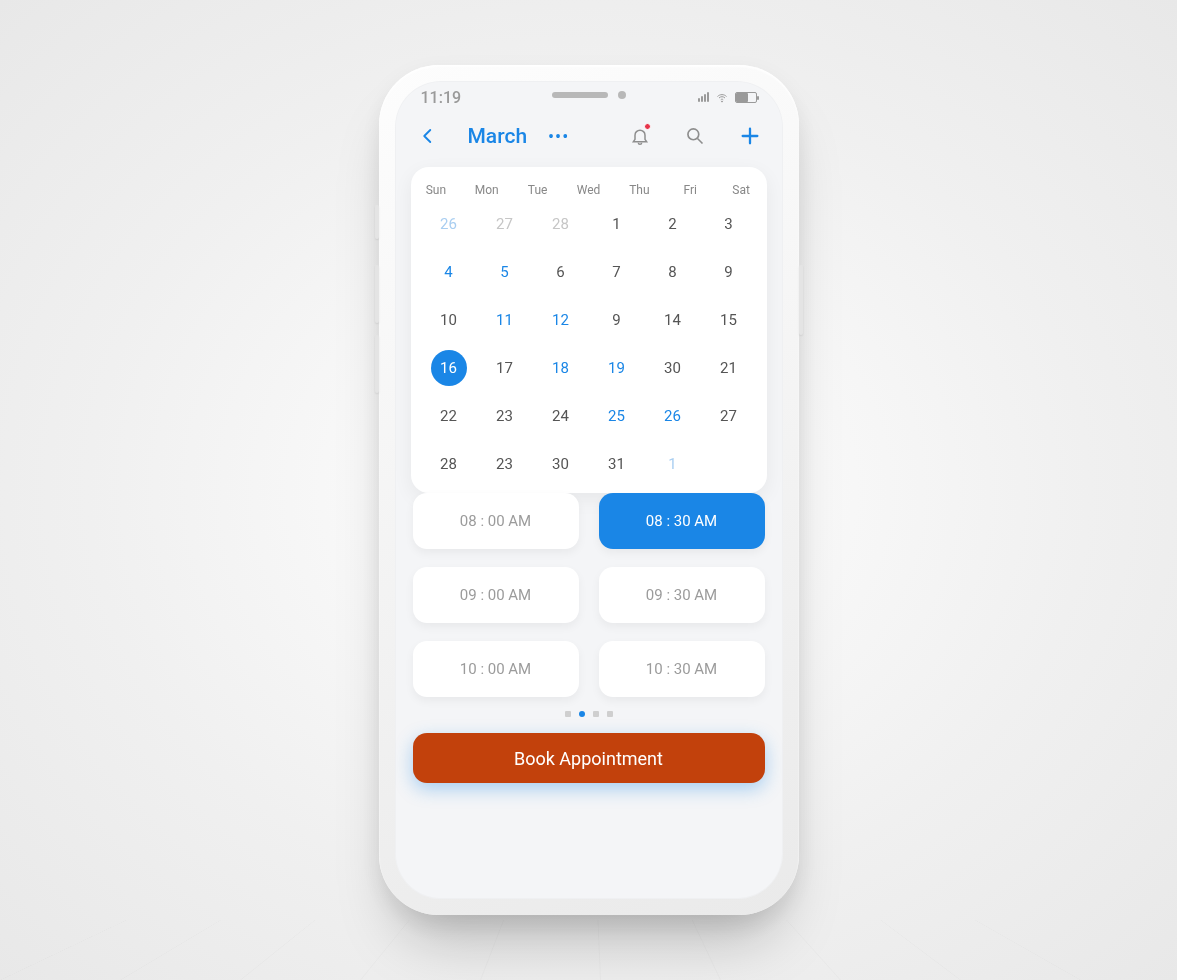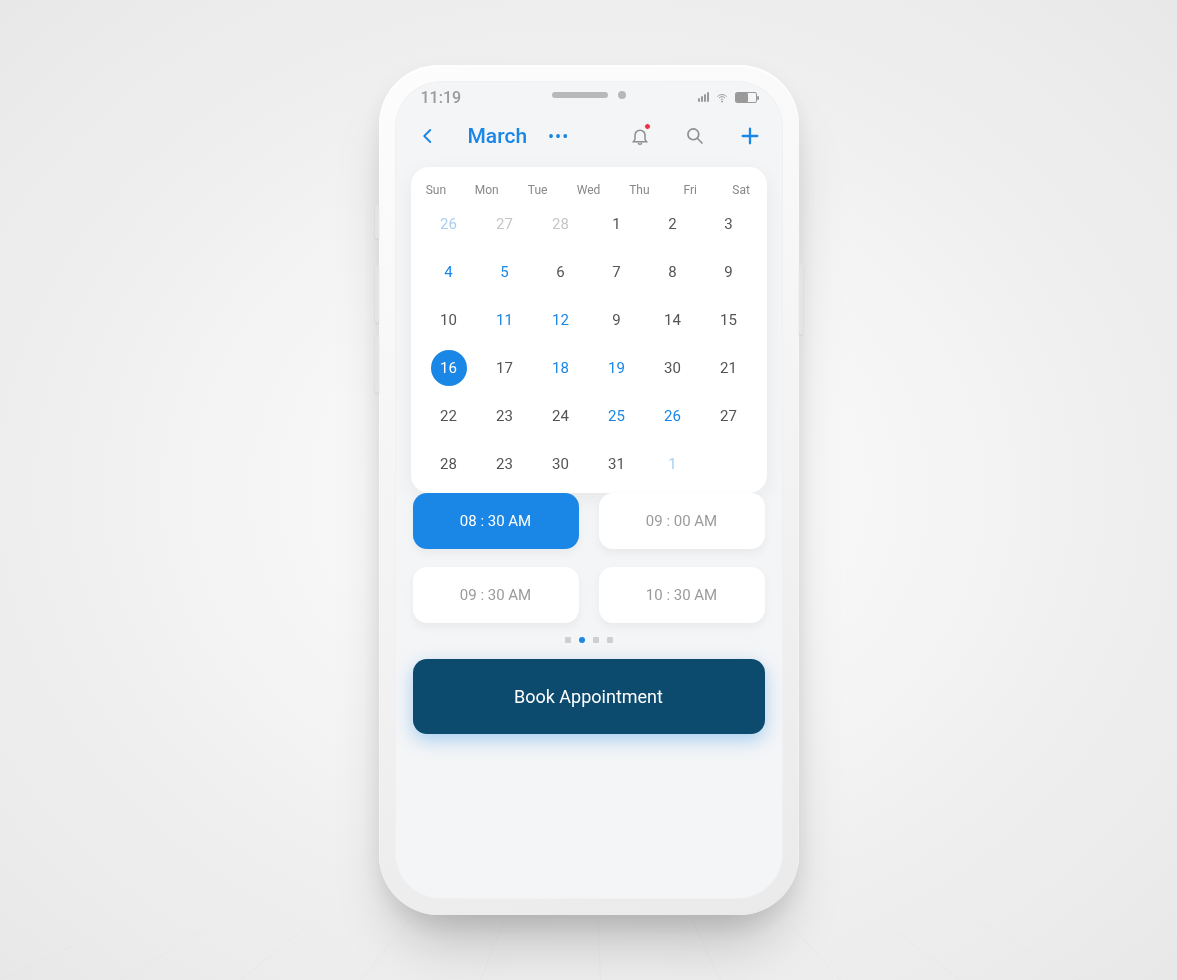--- a/index.html
+++ b/index.html
@@ -84,21 +84,21 @@
   height:56px;border-radius:14px;background:#fff;display:flex;align-items:center;justify-content:center;
   color:#9b9b9b;font-size:15px;box-shadow:0 4px 10px rgba(0,0,0,.05);cursor:pointer;
 }
 .slot.sel{background:#1a86e6;color:#fff;}
 
 .pager{display:flex;gap:8px;justify-content:center;padding:14px 0 8px;}
 .pager span{width:6px;height:6px;border-radius:1px;background:#cfcfcf;}
 .pager span.on{background:#1a86e6;border-radius:50%;}
 
 .cta{
-  margin:8px 18px 8px;height:75px;border-radius:14px;background:#0c4a6e;color:#fff;
+  margin:8px 18px 8px;height:50px;border-radius:14px;background:#c2410c;color:#fff;
   display:flex;align-items:center;justify-content:center;font-size:18px;cursor:pointer;
   box-shadow:0 6px 18px rgba(26,134,230,.35);
 }
 </style>
 </head>
 <body>
 
 <div class="phone">
   <div class="side-btn b1"></div>
   <div class="side-btn b2"></div>
@@ -278,23 +278,25 @@
             <span>31</span>
           </div>
           <div class="day muted weekend">
             <span>1</span>
           </div>
         </div>
     </div>
 
 
     <div class="slots" id="slots">
+        <div class="slot">08 : 00 AM</div>
         <div class="slot sel">08 : 30 AM</div>
         <div class="slot">09 : 00 AM</div>
         <div class="slot">09 : 30 AM</div>
+        <div class="slot">10 : 00 AM</div>
         <div class="slot">10 : 30 AM</div>
       </div>
 
     <div class="pager" id="pager">
         <span></span>
         <span class="on"></span>
         <span></span>
         <span></span>
       </div>
 

